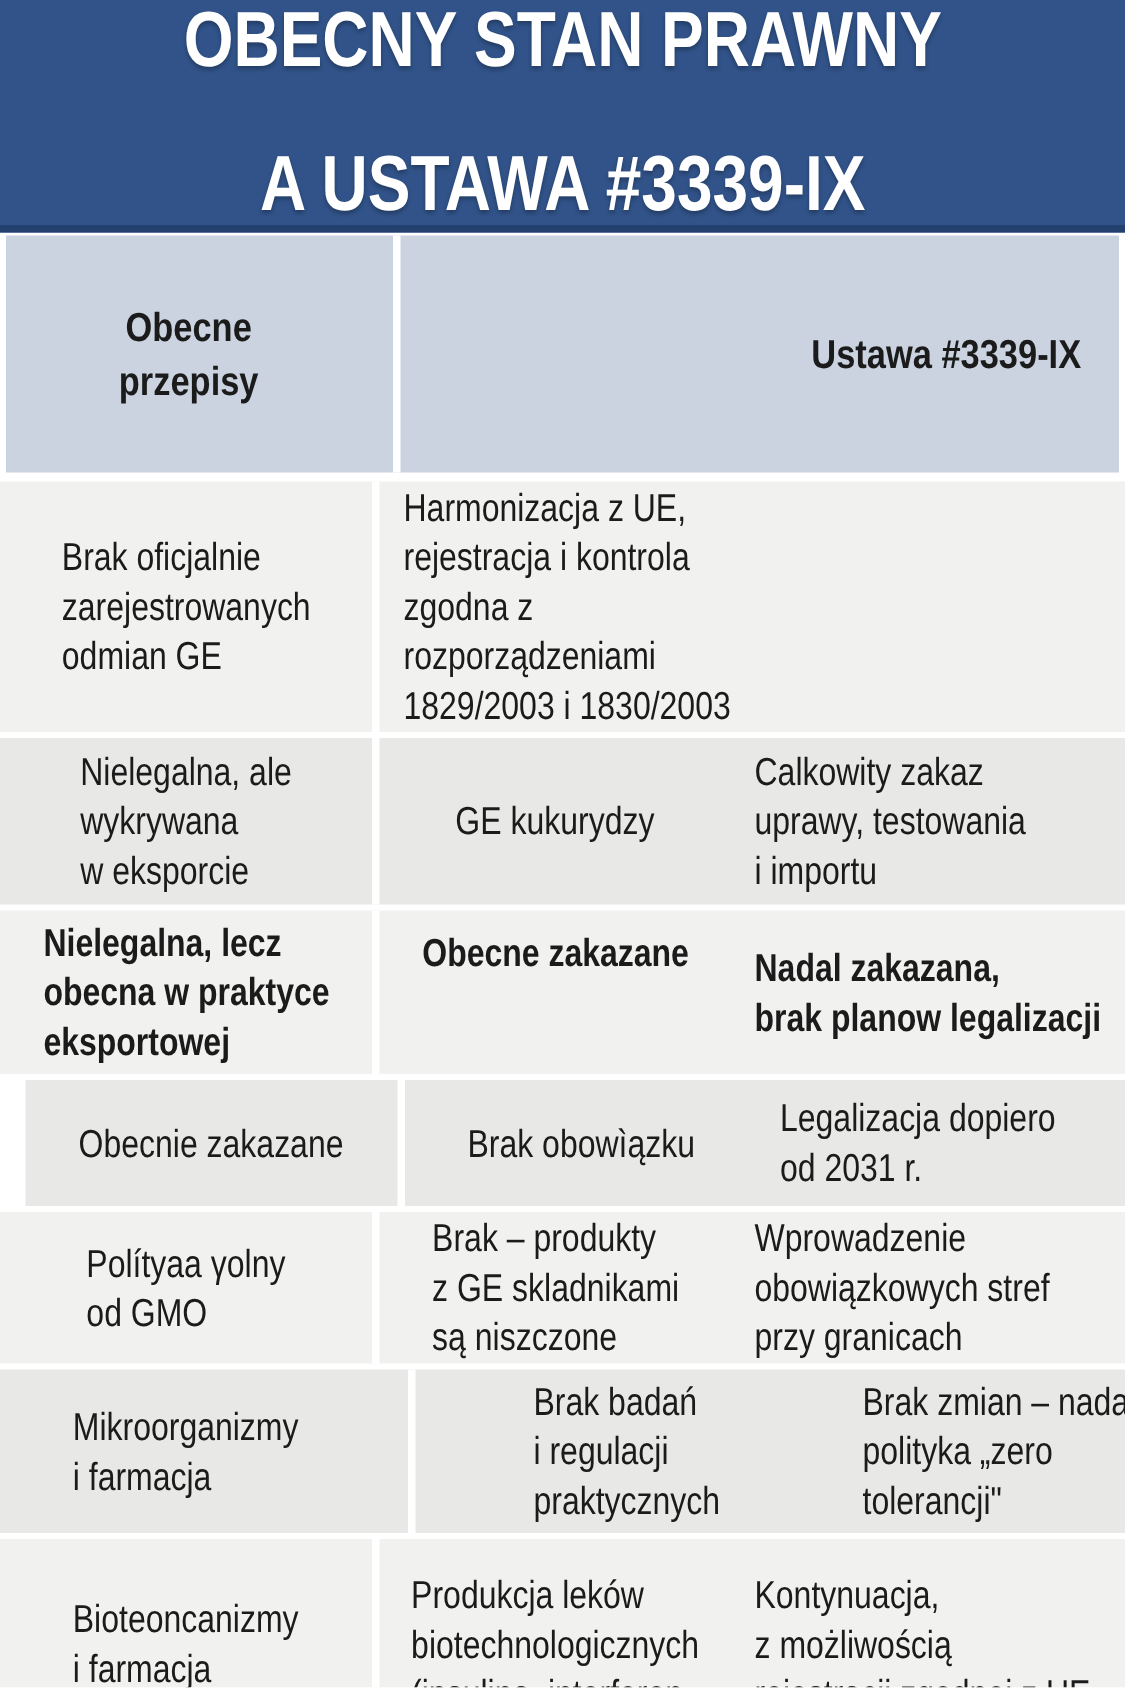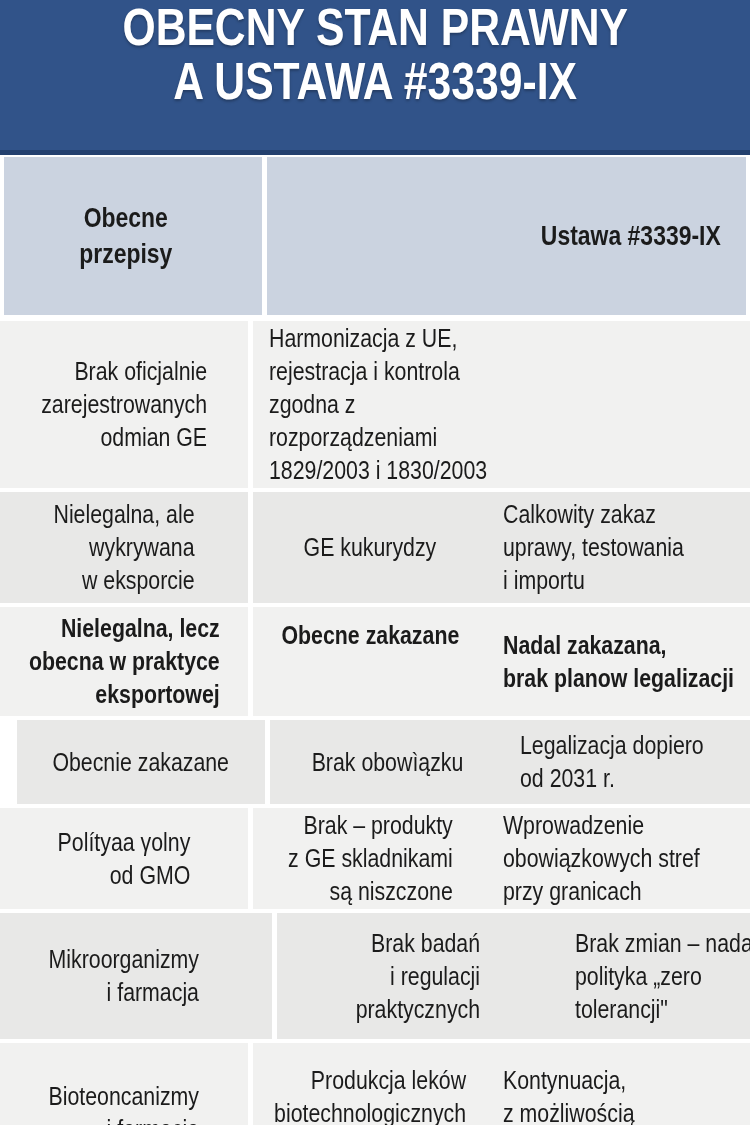--- a/index.html
+++ b/index.html
@@ -13,21 +13,21 @@
   }
   html,body{margin:0;padding:0;background:#fff;}
   .page{
     width:750px;height:1125px;overflow:hidden;background:#fff;position:relative;
     font-family:"Liberation Sans", sans-serif;
   }
   
   .banner{
     height:150px;background:var(--banner-bg);
     border-bottom:5px solid var(--banner-edge);
-    display:flex;flex-direction:column;align-items:center;justify-content:flex-start;
+    display:flex;flex-direction:column;align-items:center;justify-content:space-between;
   }
   .banner-line{
     color:var(--title-text);font-weight:bold;font-size:52px;line-height:54px;
     white-space:nowrap;transform:scaleX(0.82);transform-origin:50% 50%;
     text-shadow:0 2px 3px rgba(0,0,0,0.28);
   }
   
   .thead{
     display:grid;grid-template-columns:244px 5px 230px auto;
     height:158px;background:var(--header-bg);
@@ -46,24 +46,24 @@
     margin-bottom:4px;
   }
   .row.light{background:var(--row-light);}
   .row.dark{background:var(--row-dark);}
   .row .gut{background:#fff;}
   .rows .row:nth-of-type(1){height:167px;}
   .rows .row:nth-of-type(2){height:111px;}
   .rows .row:nth-of-type(3){height:109px;font-weight:bold;}
   .rows .row:nth-of-type(4){height:84px;margin-left:17px;}
   .rows .row:nth-of-type(5){height:101px;}
-  .rows .row:nth-of-type(6){height:126px;gap:24px;}
+  .rows .row:nth-of-type(6){height:109px;gap:24px;}
   .rows .row:nth-of-type(7){height:140px;}
   .cell{overflow:visible;}
-  .cell.c1,.cell.c2{display:flex;align-items:center;justify-content:center;text-align:right;}
+  .cell.c1,.cell.c2{display:flex;align-items:center;justify-content:center;text-align:left;}
   .cell.c3{display:flex;align-items:center;justify-content:flex-start;text-align:left;padding-left:16px;}
   
   .rows .row:nth-of-type(3) .cell.c2{align-items:flex-start;padding-top:12px;}
   .txt{
     font-size:26px;line-height:33px;color:var(--text);
     white-space:nowrap;transform:scaleX(0.82);
   }
   .cell.c1 .txt,.cell.c2 .txt{transform-origin:50% 50%;}
   .cell.c3 .txt{transform-origin:0 50%;}
 </style>

